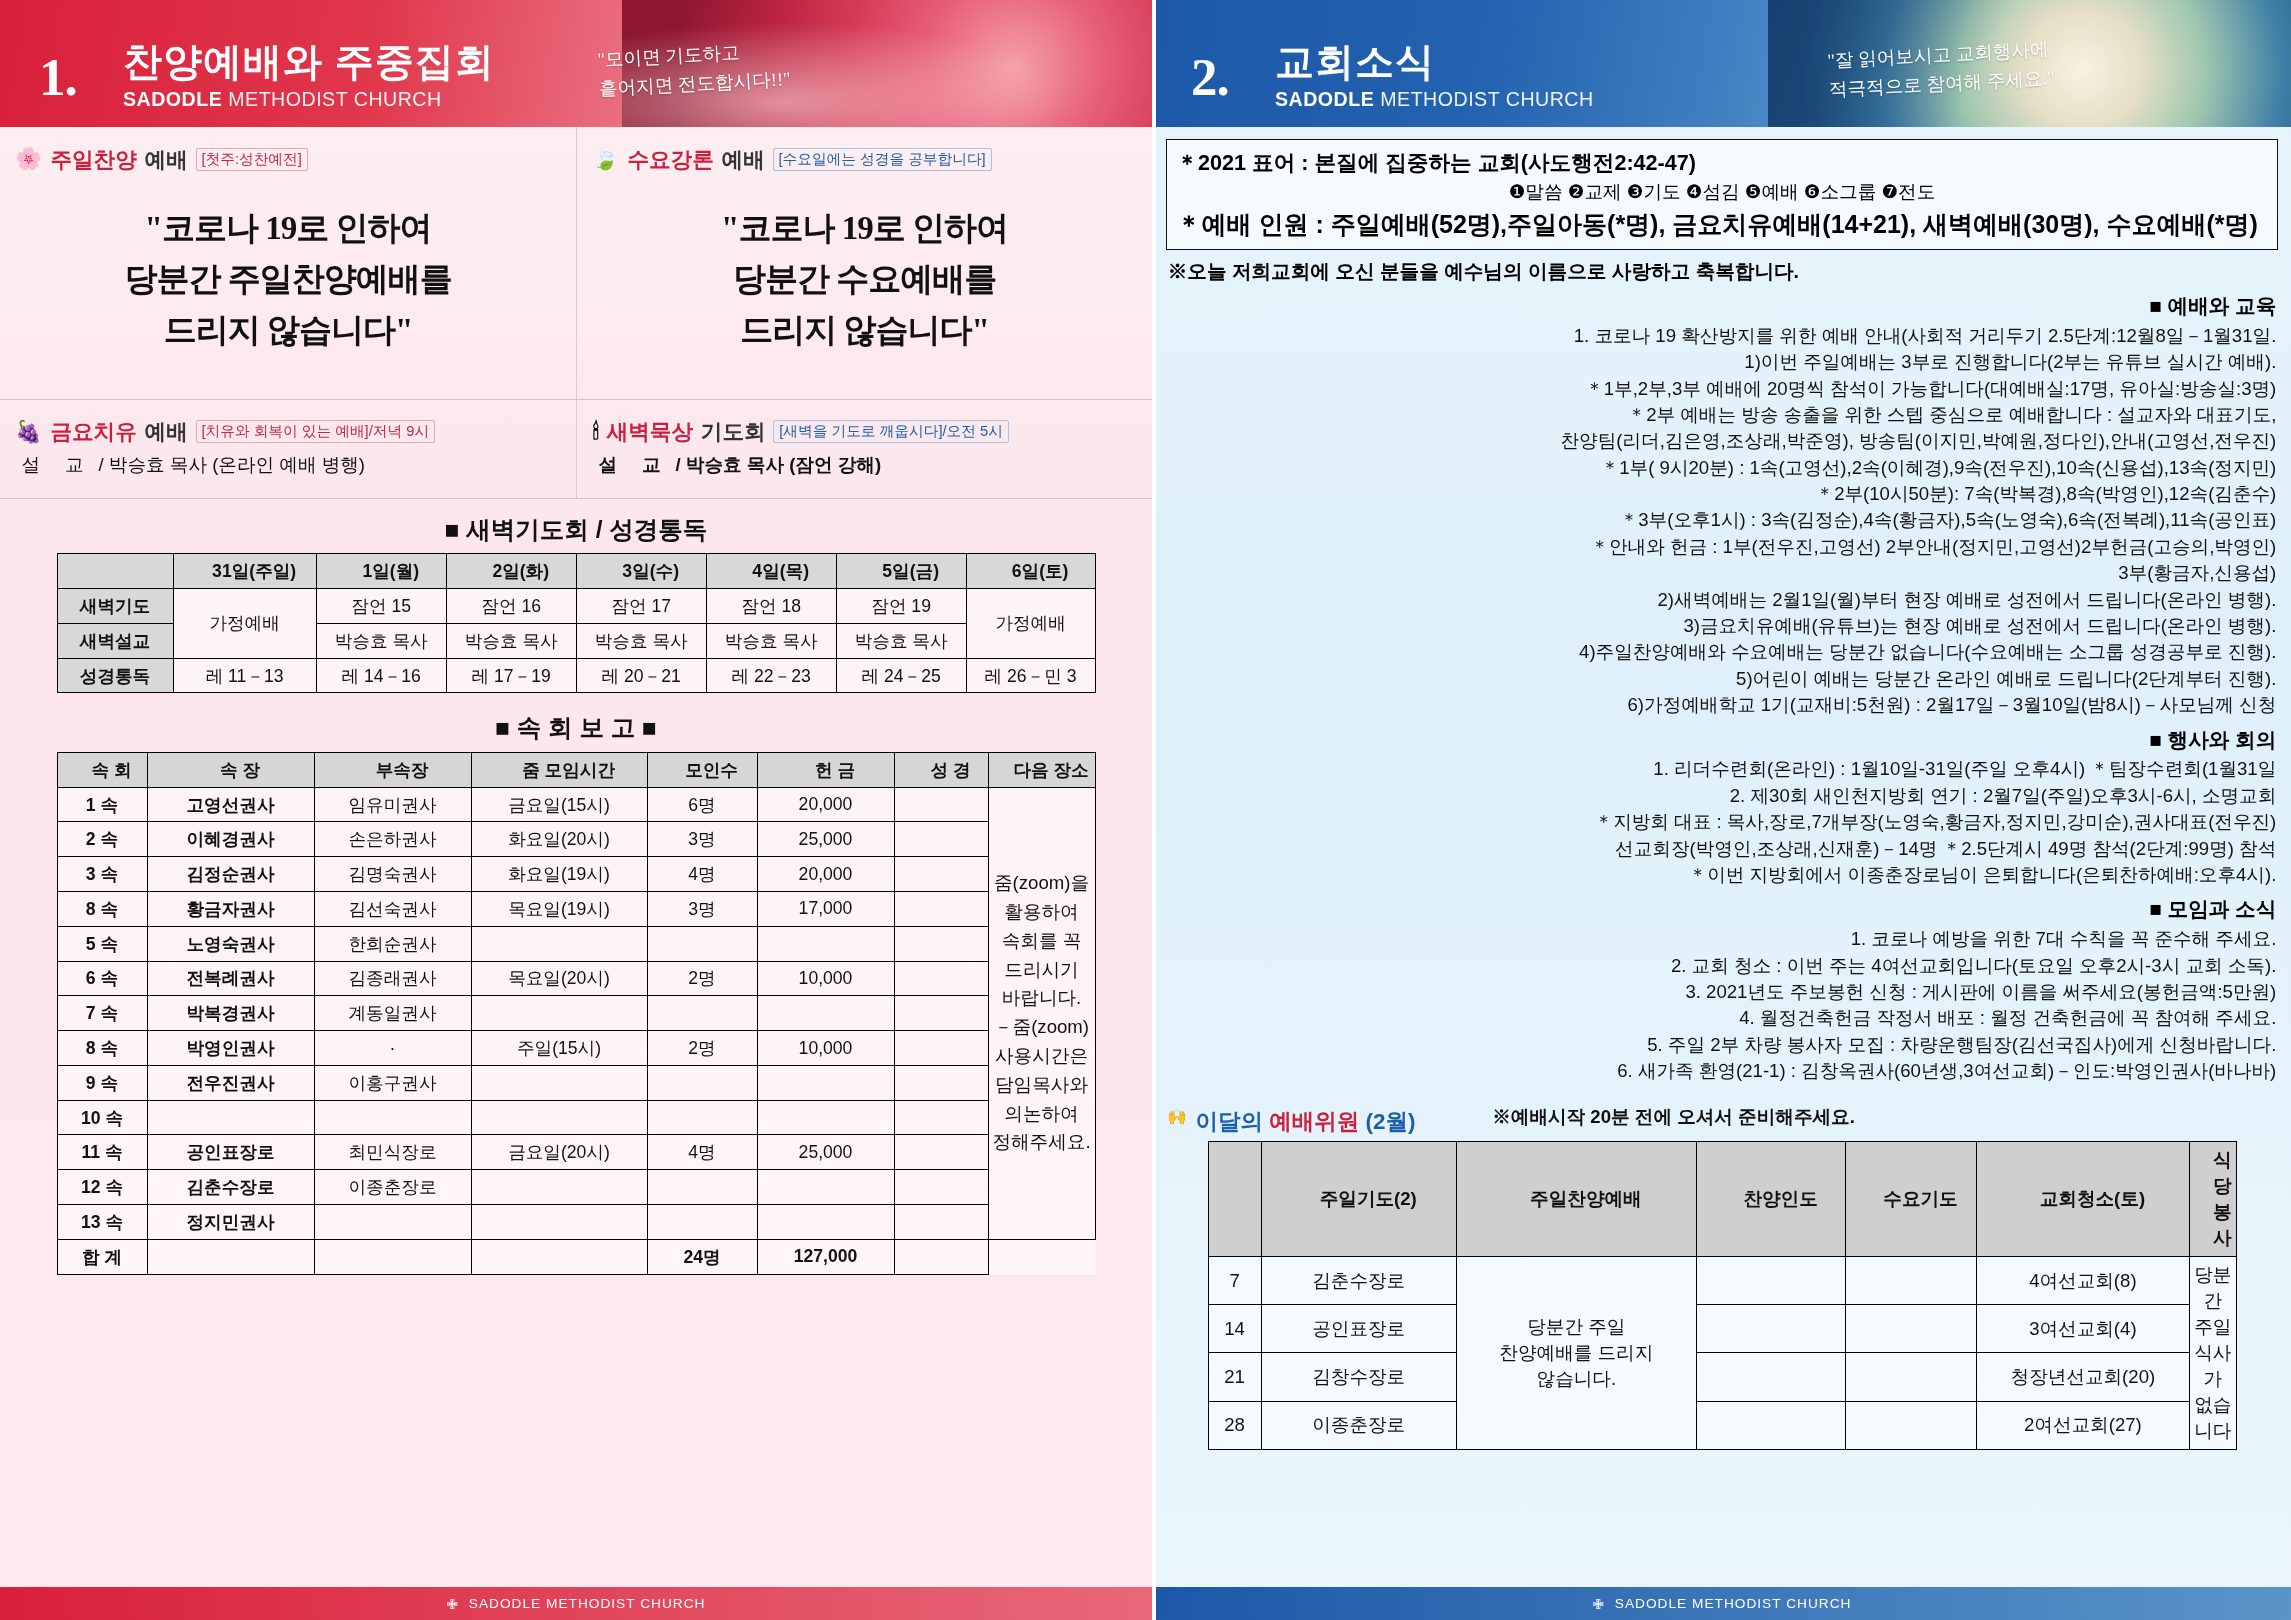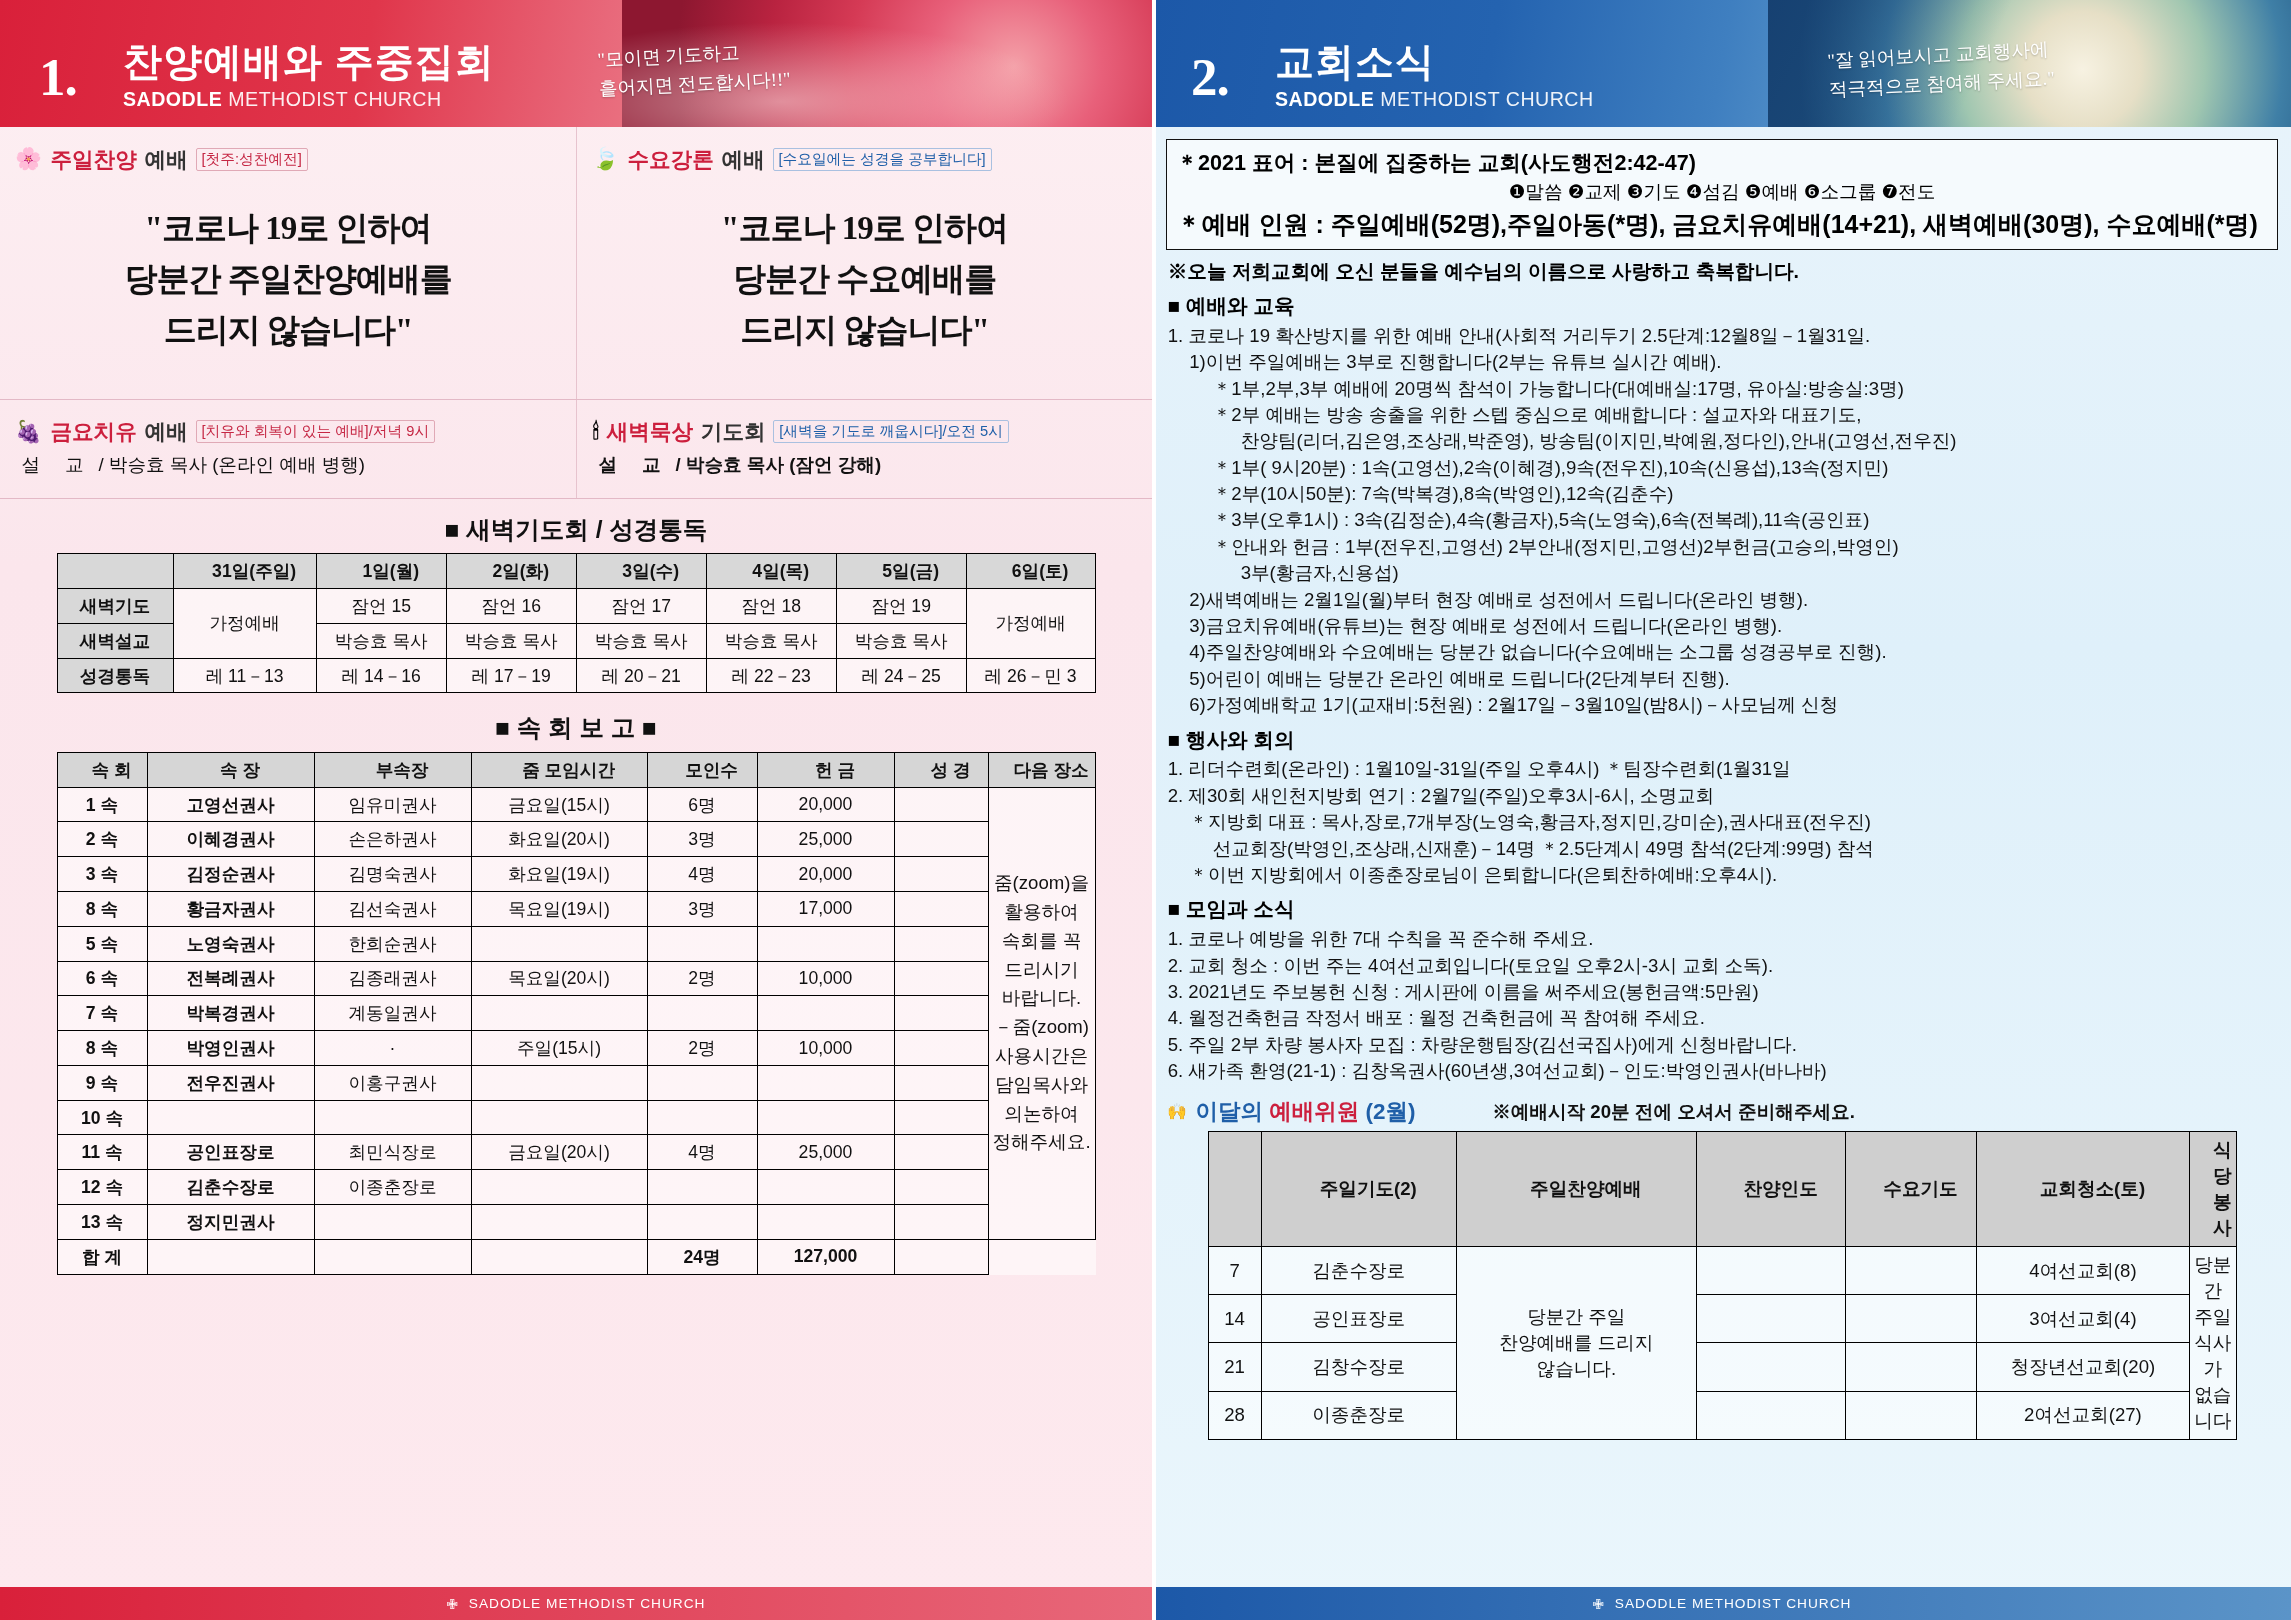--- a/index.html
+++ b/index.html
@@ -74,30 +74,30 @@
   .footer-right { background:linear-gradient(90deg,#1c58a8,#5b94c8); }
   .footer-band .fl { color:#fff; font-size:13.7px; letter-spacing:1px; }
 
   
   .notice-box { margin:11.8px 13.7px 7.8px 13.7px; border:1px solid #111; padding:7.8px 9.8px; background:rgba(255,255,255,.6); }
   .notice-box .l1 { font-size:21.6px; font-weight:bold; }
   .notice-box .l2 { font-size:18.6px; text-align:center; margin:2.9px 0; }
   .notice-box .l3 { font-size:25px; font-weight:bold; }
   .greet { margin:3.9px 15.7px 5.9px 15.7px; font-size:19.6px; font-weight:bold; }
 
-  .r-sec { margin:2px 15.7px; }
+  .r-sec { margin:2px 15.7px;text-align:right; }
   .r-sec .h { font-size:20.6px; font-weight:bold; margin:6.9px 0 2.9px 0; }
   .r-line { font-size:18.6px; line-height:1.42; color:#111; white-space:nowrap; }
   .i1 { padding-left:21.6px; }
   .i2 { padding-left:45px; }
   .i3 { padding-left:73px; }
   .b { font-weight:bold; }
 
   .month-title { display:flex; align-items:center; gap:7.8px; margin:11.8px 15.7px 3.9px 15.7px; }
-  .month-title .t { font-size:22.5px; font-weight:bold; color:#1f5fa8; }
+  .month-title .t { font-size:22.5px; font-weight:bold; color:#1f5fa8;margin-top:10px; }
   .month-title .t .red { color:#cc1f3d; }
   .month-title .note { margin-left:69px; font-size:18.6px; font-weight:bold; color:#111; }
 
   #duty-table { width:1029px; }
   #duty-table th { background:#cfcfcf; font-size:18.6px; }
   #duty-table td { height:37px; font-size:18.6px; }
 </style>
 </head>
 <body>
 

